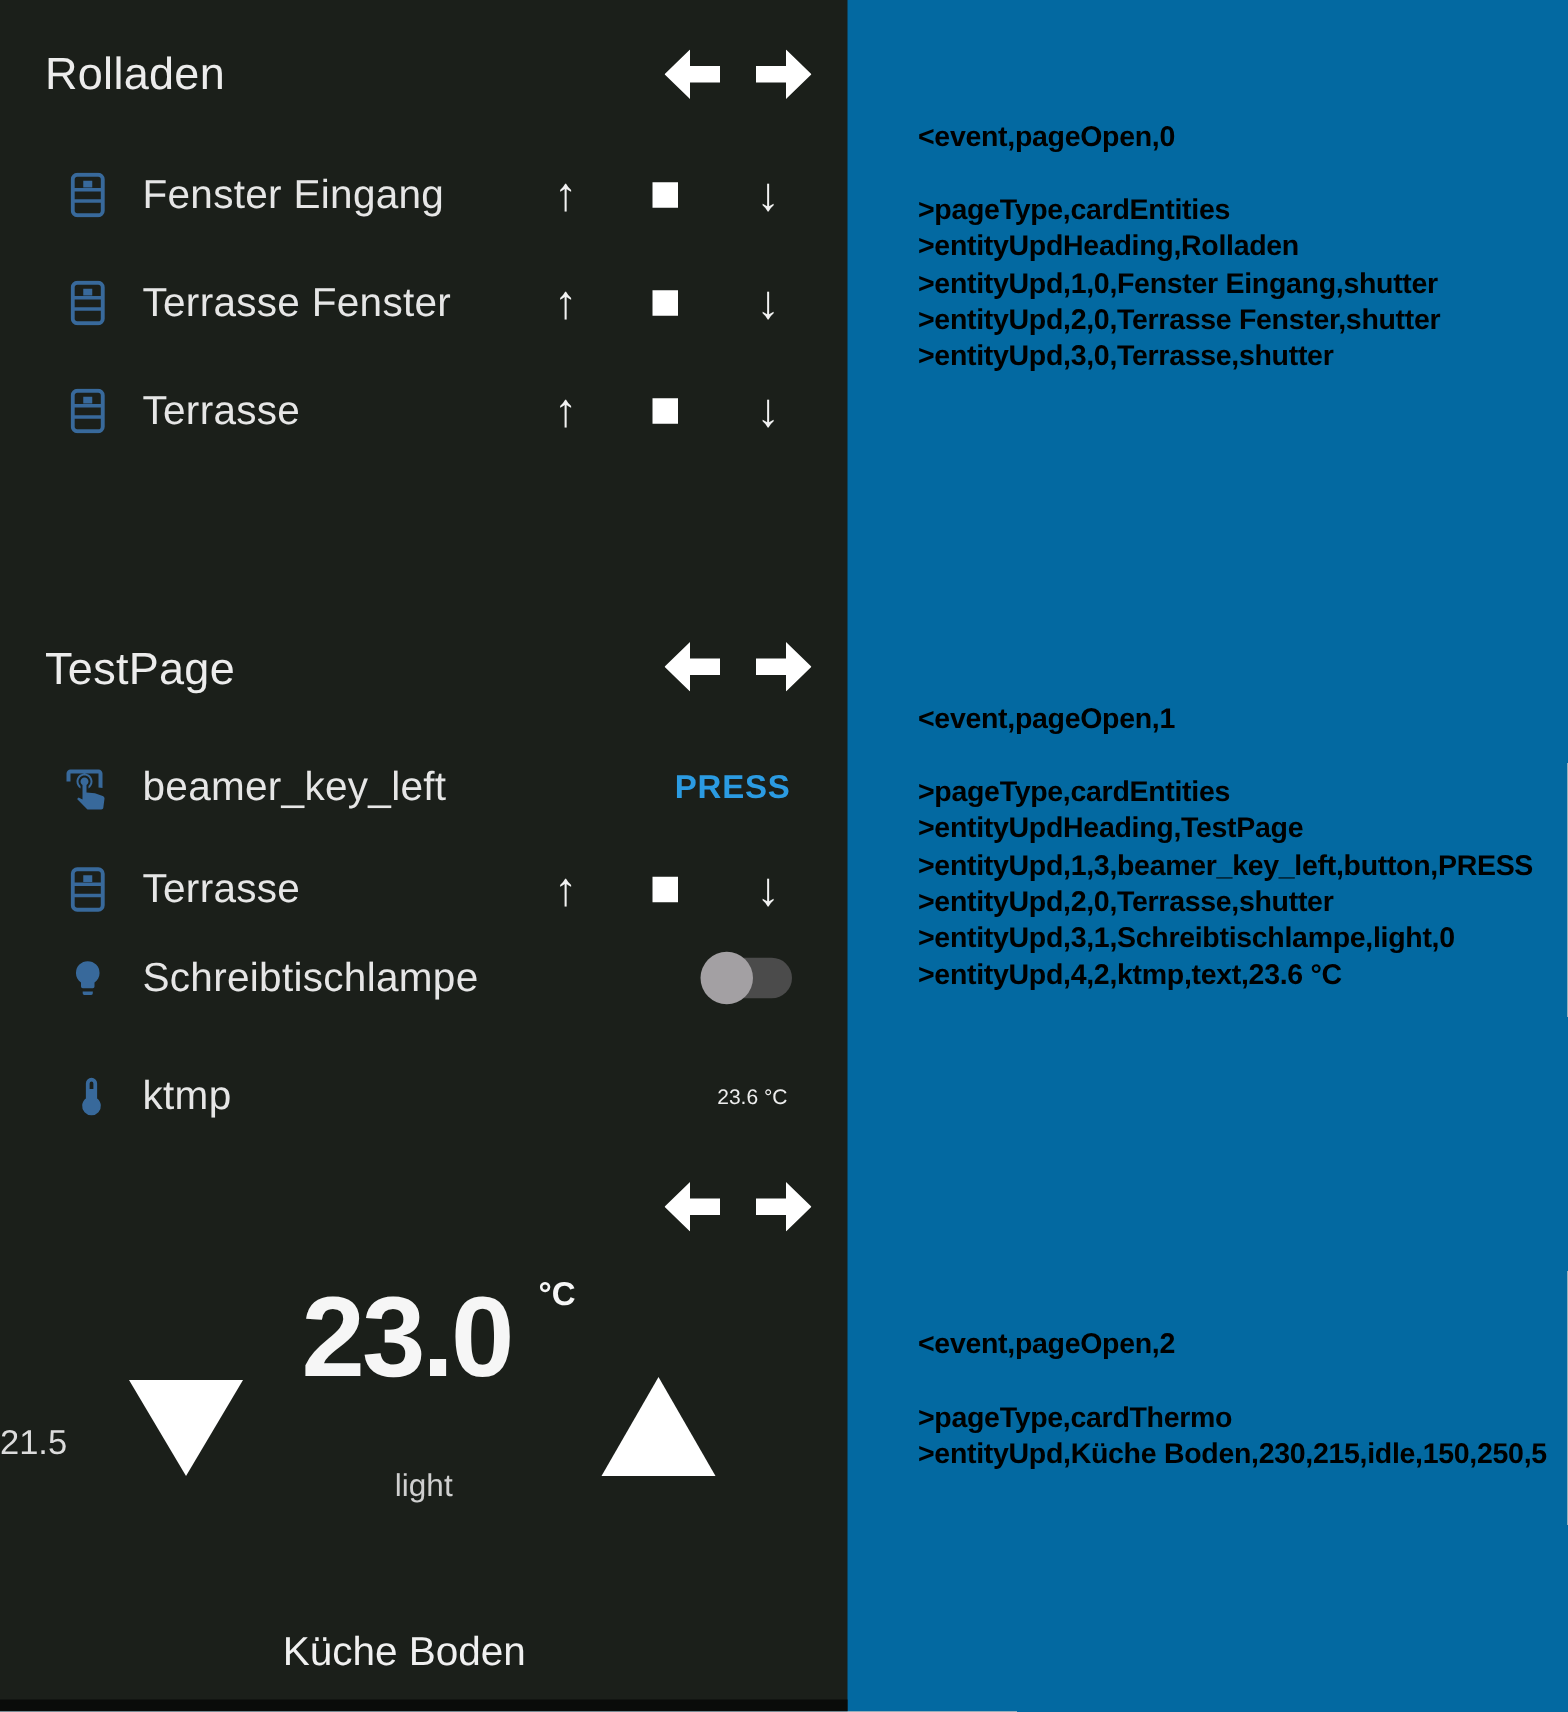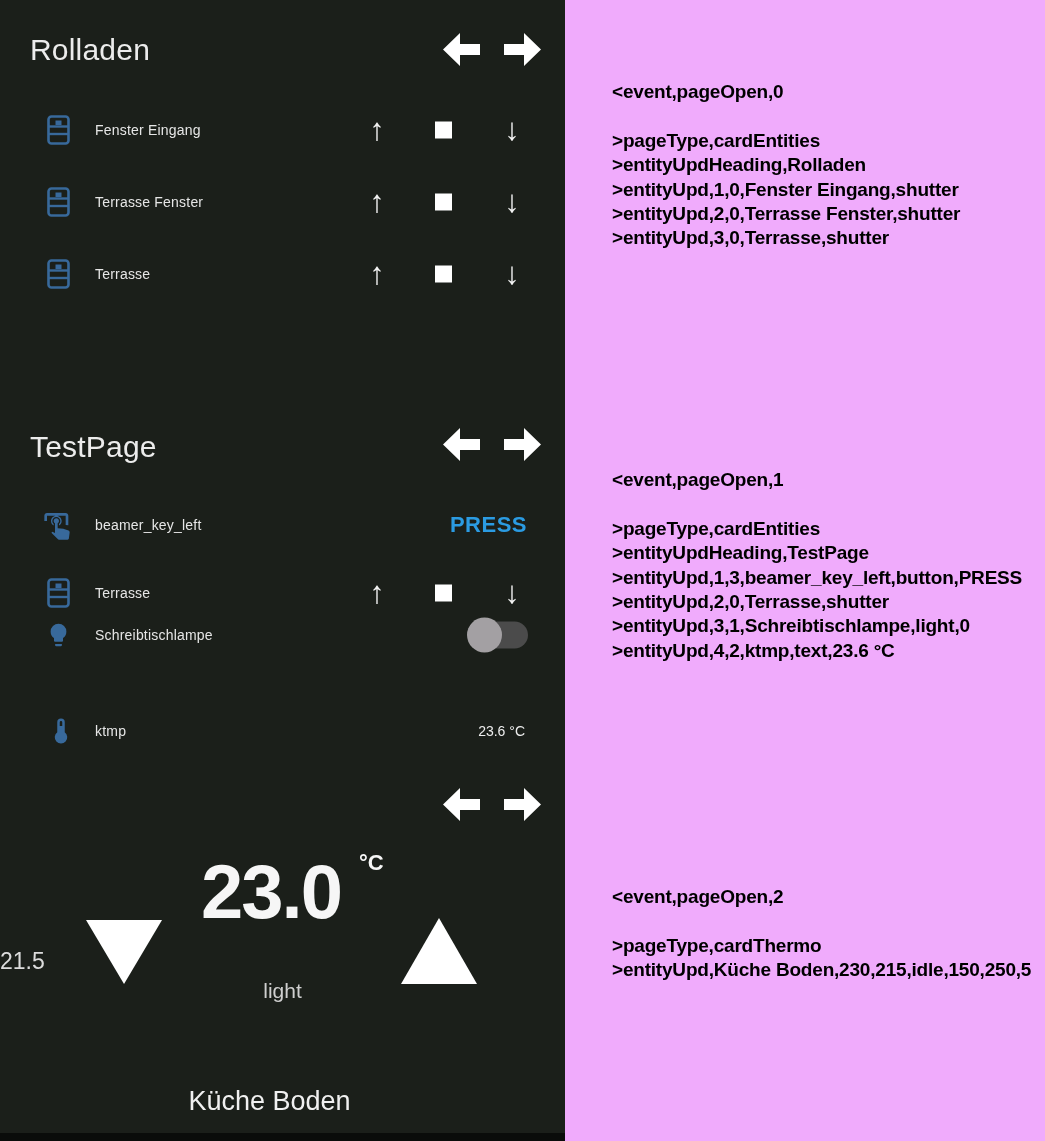--- a/index.html
+++ b/index.html
@@ -5,33 +5,33 @@
   :root{
     --panel-bg:#1b1f1a;
     --icon-blue:#38699b;
     --press-blue:#2b9be2;
     --text-light:#e9e9e9;
     --toggle-track:#4b4b4b;
     --toggle-knob:#a3a0a3;
   }
   *{margin:0;padding:0;box-sizing:border-box;}
   html,body{width:1045px;height:1141px;background:#ffffff;font-family:"Liberation Sans",sans-serif;}
-  .screen{position:relative;width:1045px;height:1141px;overflow:hidden;background:#f0abfc;text-decoration:underline;}
+  .screen{position:relative;width:1045px;height:1141px;overflow:hidden;background:#0369a1;text-decoration:underline;}
 
   
   .panel{position:absolute;left:0;top:0;width:565px;height:1141px;background:var(--panel-bg);color:var(--text-light);}
   .heading{position:absolute;left:30px;font-size:30px;font-weight:400;color:#ececec;letter-spacing:.2px;}
   .nav-arrow{position:absolute;width:37px;height:33px;fill:#ffffff;cursor:pointer;}
 
   .entity-row{position:absolute;left:0;width:565px;height:44px;}
   .row-icon{position:absolute;left:47px;top:50%;transform:translateY(-50%);color:var(--icon-blue);line-height:0;}
   .row-icon.tap{left:38px;}
   .row-icon.bulb{left:45px;}
   .row-icon.thermo{left:46px;}
-  .row-label{position:absolute;left:95px;top:50%;transform:translateY(-50%);font-size:14px;color:#e6e6e6;letter-spacing:.2px;white-space:nowrap;}
+  .row-label{position:absolute;left:95px;top:50%;transform:translateY(-50%);font-size:27px;color:#e6e6e6;letter-spacing:.2px;white-space:nowrap;}
   .ctl{position:absolute;top:50%;transform:translateY(-50%);text-align:center;color:#f2f2f2;cursor:pointer;}
   .ctl-up{left:357px;width:40px;font-size:31px;}
   .ctl-down{left:492px;width:40px;font-size:31px;}
   .ctl-stop{left:435px;width:17px;height:17px;background:#ffffff;}
   .press{position:absolute;right:38px;top:50%;transform:translateY(-50%);color:var(--press-blue);font-size:22px;font-weight:700;letter-spacing:.5px;cursor:pointer;}
   .row-value{position:absolute;right:40px;top:50%;transform:translateY(-50%);font-size:14px;color:#ededed;white-space:nowrap;}
 
   .toggle{position:absolute;left:470px;top:50%;transform:translateY(-50%);width:58px;height:27px;border-radius:14px;background:var(--toggle-track);cursor:pointer;}
   .toggle .knob{position:absolute;left:-3px;top:-4px;width:35px;height:35px;border-radius:50%;background:var(--toggle-knob);}
 
@@ -139,21 +139,21 @@
             <line x1="2" y1="11.5" x2="21" y2="11.5" stroke="currentColor" stroke-width="2.4"></line>
             <line x1="2" y1="19" x2="21" y2="19" stroke="currentColor" stroke-width="2.4"></line>
           </svg>
       </span>
       <span class="row-label">Terrasse</span>
       <span class="ctl ctl-up">↑</span>
       <span class="ctl ctl-stop"></span>
       <span class="ctl ctl-down">↓</span>
     </div>
 
-    <div class="entity-row" style="top:613px;padding-left:26px;">
+    <div class="entity-row" style="top:630px;padding-left:26px;">
       <span class="row-icon bulb">
         <svg width="27" height="27" viewBox="0 0 24 24" fill="currentColor">
             <path d="M12,2A7,7 0 0,0 5,9C5,11.38 6.19,13.47 8,14.74V17A1,1 0 0,0 9,18H15A1,1 0 0,0 16,17V14.74C17.81,13.47 19,11.38 19,9A7,7 0 0,0 12,2M9,21A1,1 0 0,0 10,22H14A1,1 0 0,0 15,21V20H9V21Z"></path>
           </svg>
       </span>
       <span class="row-label">Schreibtischlampe</span>
       <span class="toggle">
           <span class="knob"></span>
         </span>
     </div>

